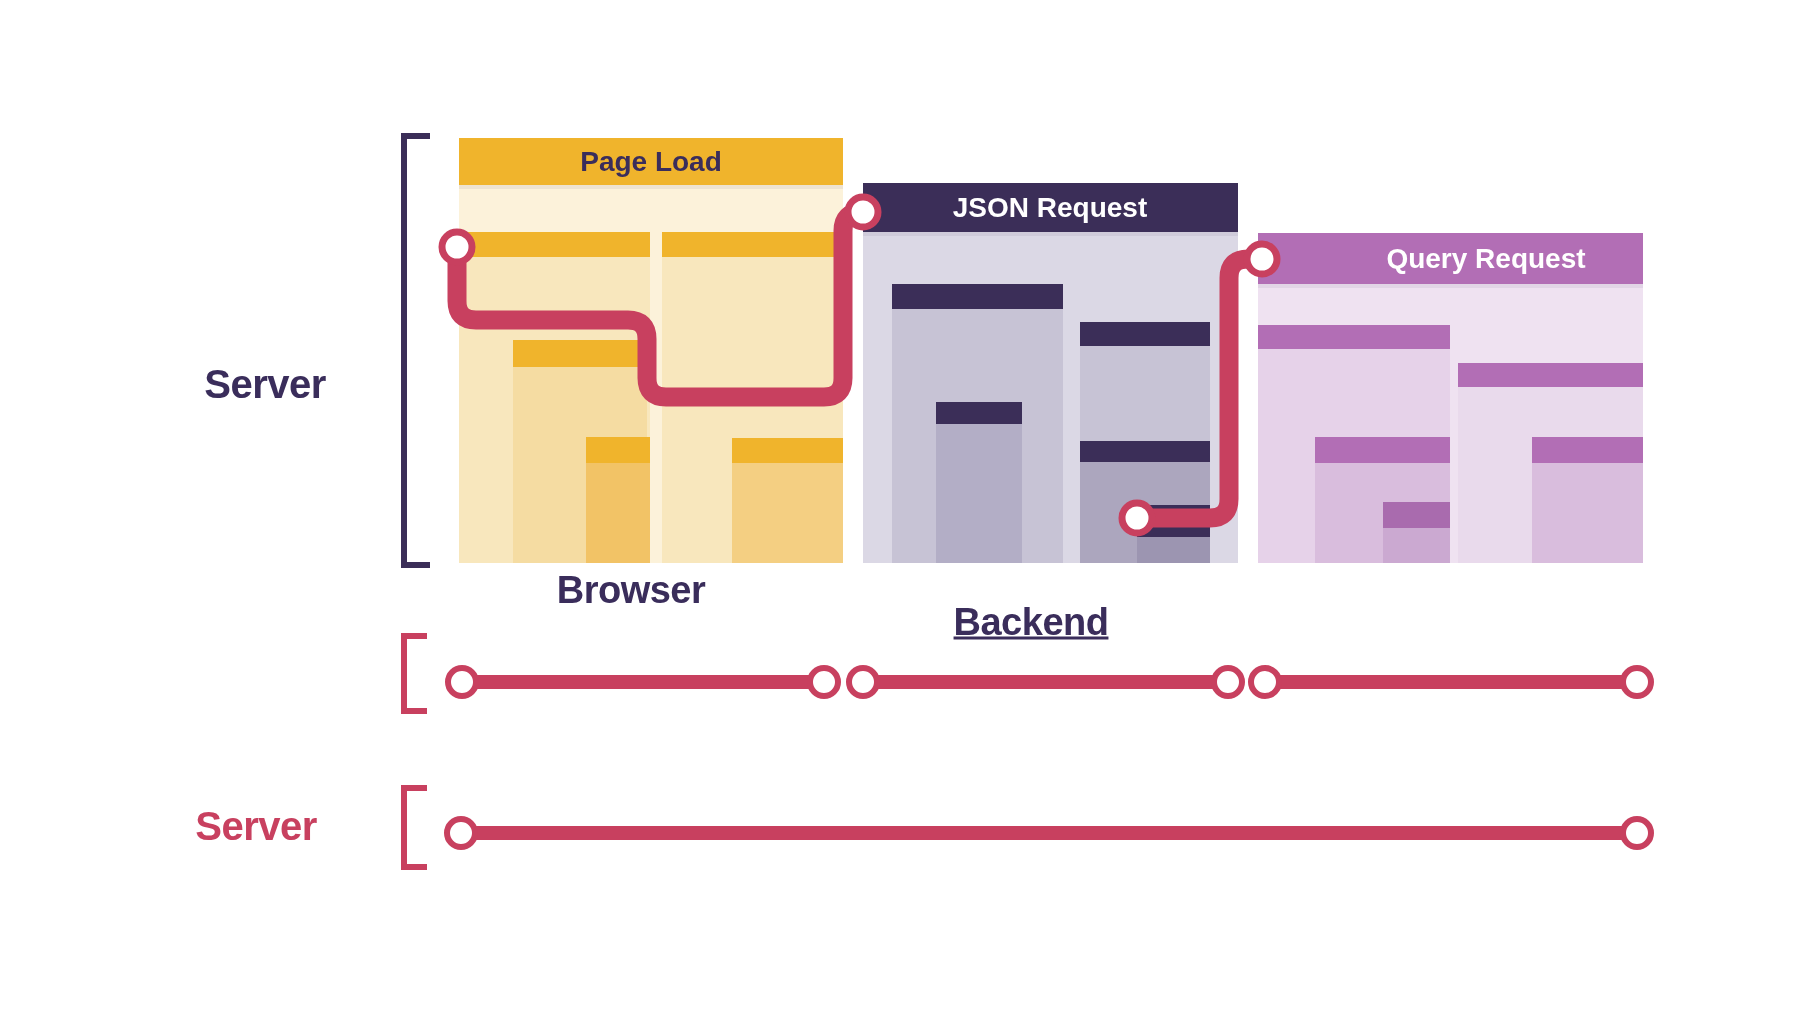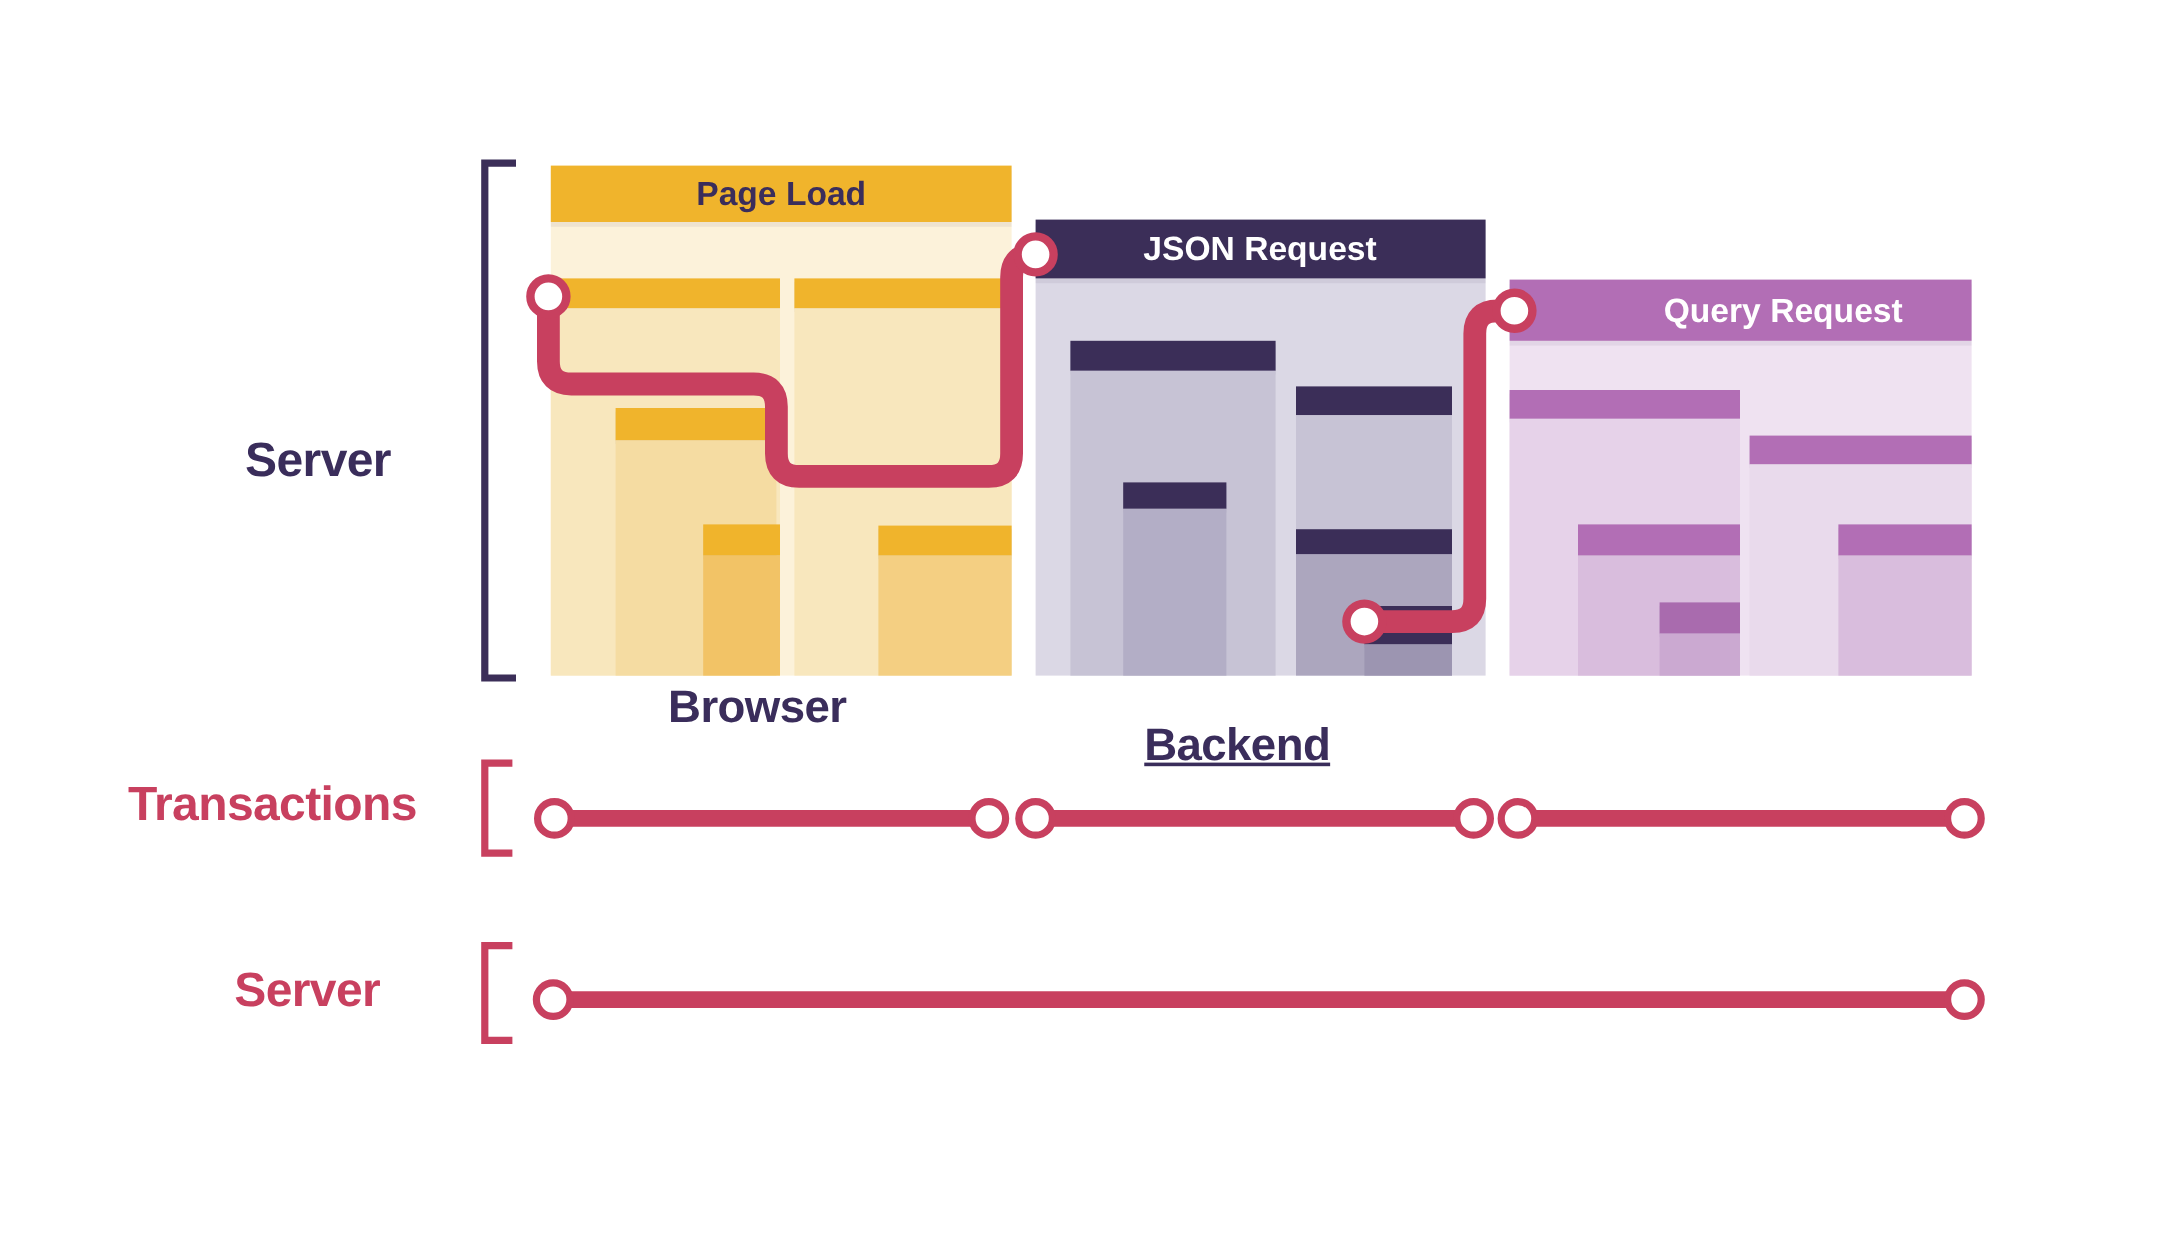--- a/index.html
+++ b/index.html
@@ -106,21 +106,20 @@
       <circle cx="1637" cy="833" r="14" fill="#FFFFFF" stroke="#C8405F" stroke-width="6"></circle>
       <path d="M457,247 L457,301 Q457,320 476,320 L628,320 Q647,320 647,339 L647,378 Q647,397 666,397 L824,397 Q843,397 843,378 L843,231 Q843,212 862,212 L863,212" fill="none" stroke="#C8405F" stroke-width="19" stroke-linecap="butt"></path>
       <path d="M1137,518 L1210,518 Q1229,518 1229,499 L1229,278 Q1229,259 1248,259 L1261,259" fill="none" stroke="#C8405F" stroke-width="19" stroke-linecap="butt"></path>
       <circle cx="457" cy="247" r="15" fill="#FFFFFF" stroke="#C8405F" stroke-width="7"></circle>
       <circle cx="863" cy="212" r="15" fill="#FFFFFF" stroke="#C8405F" stroke-width="7"></circle>
       <circle cx="1137" cy="518" r="15" fill="#FFFFFF" stroke="#C8405F" stroke-width="7"></circle>
       <circle cx="1262" cy="259" r="15" fill="#FFFFFF" stroke="#C8405F" stroke-width="7"></circle>
     </svg>
 
   <div class="lbl navy section-lbl pos-spans">Server</div>
-  <div class="lbl red section-lbl pos-transactions">Transactions</div>
   <div class="lbl red section-lbl pos-trace">Server</div>
 
   <div class="lbl navy panel-title pos-title-browser">Page Load</div>
   <div class="lbl white panel-title pos-title-backend">JSON Request</div>
   <div class="lbl white panel-title pos-title-query">Query Request</div>
 
   <div class="lbl navy svc-lbl pos-svc-browser">Browser</div>
   <div class="lbl navy svc-lbl pos-svc-backend">Backend</div>
 </div>
 

